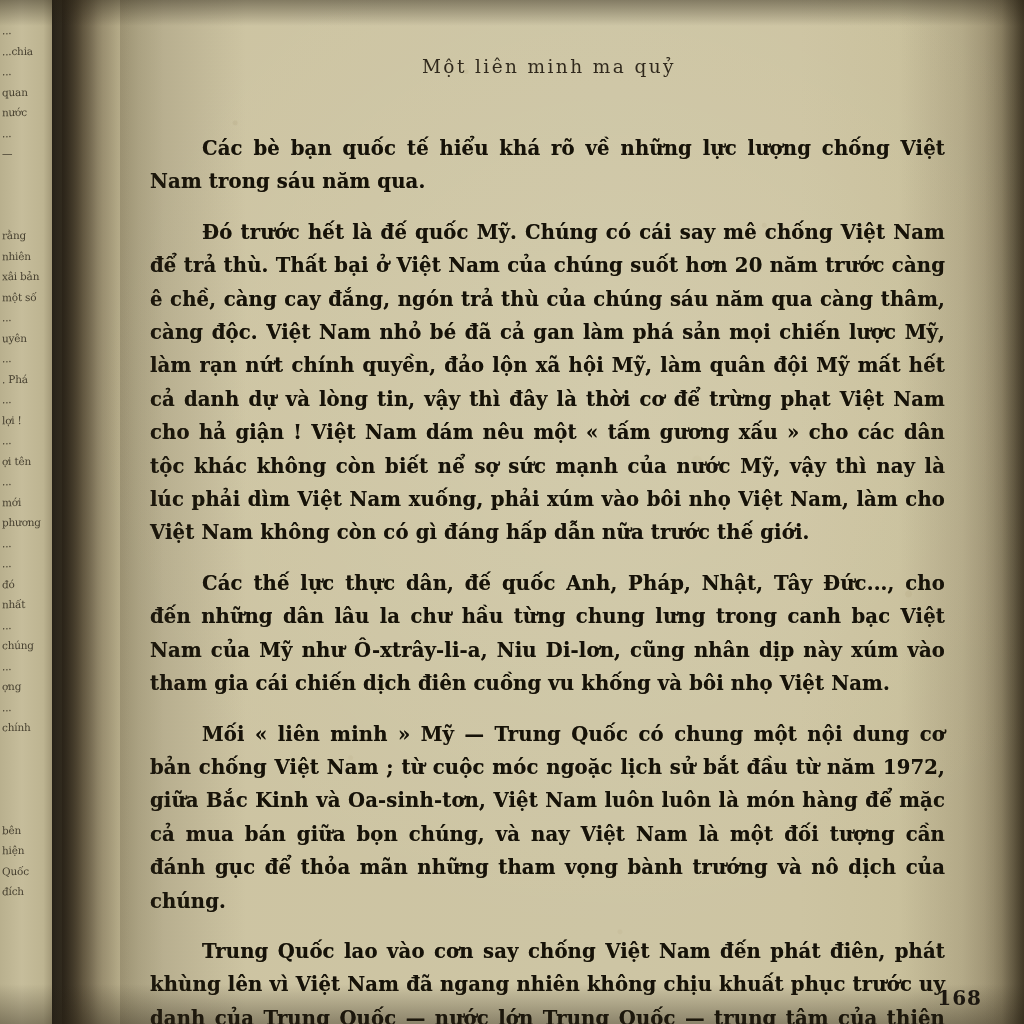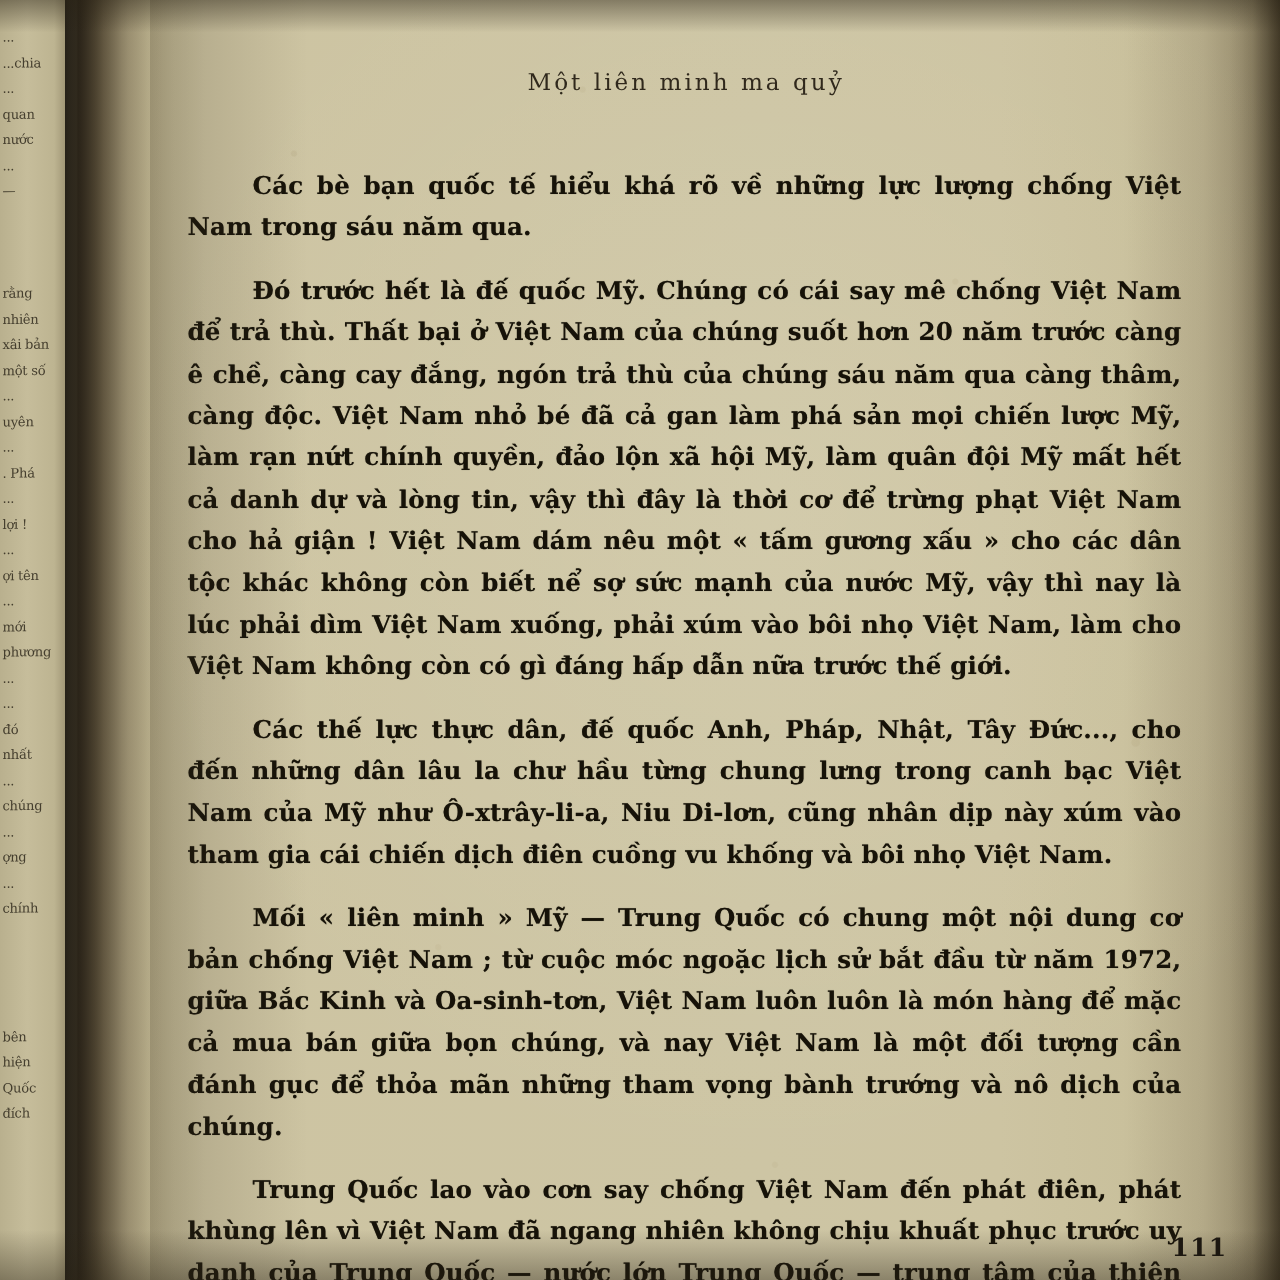--- a/index.html
+++ b/index.html
@@ -229,14 +229,14 @@
       <p>Trung Quốc lao vào cơn say chống Việt Nam đến phát điên, phát khùng lên vì Việt Nam đã ngang nhiên không chịu khuất phục trước uy danh của Trung Quốc — nước lớn Trung Quốc — trung tâm của thiên hạ; vì Việt Nam không chịu ngoan ngoãn, biết điều, nhận lấy cái thân phận</p>
     </div>
   </div>
 
   <div class="grain"></div>
   <div class="warp"></div>
   <div class="top-shadow"></div>
   <div class="bottom-shadow"></div>
   <div class="right-shadow"></div>
 
-  <div class="folio">111</div>
+  <div class="folio">168</div>
 </div>
 
 </body></html>

